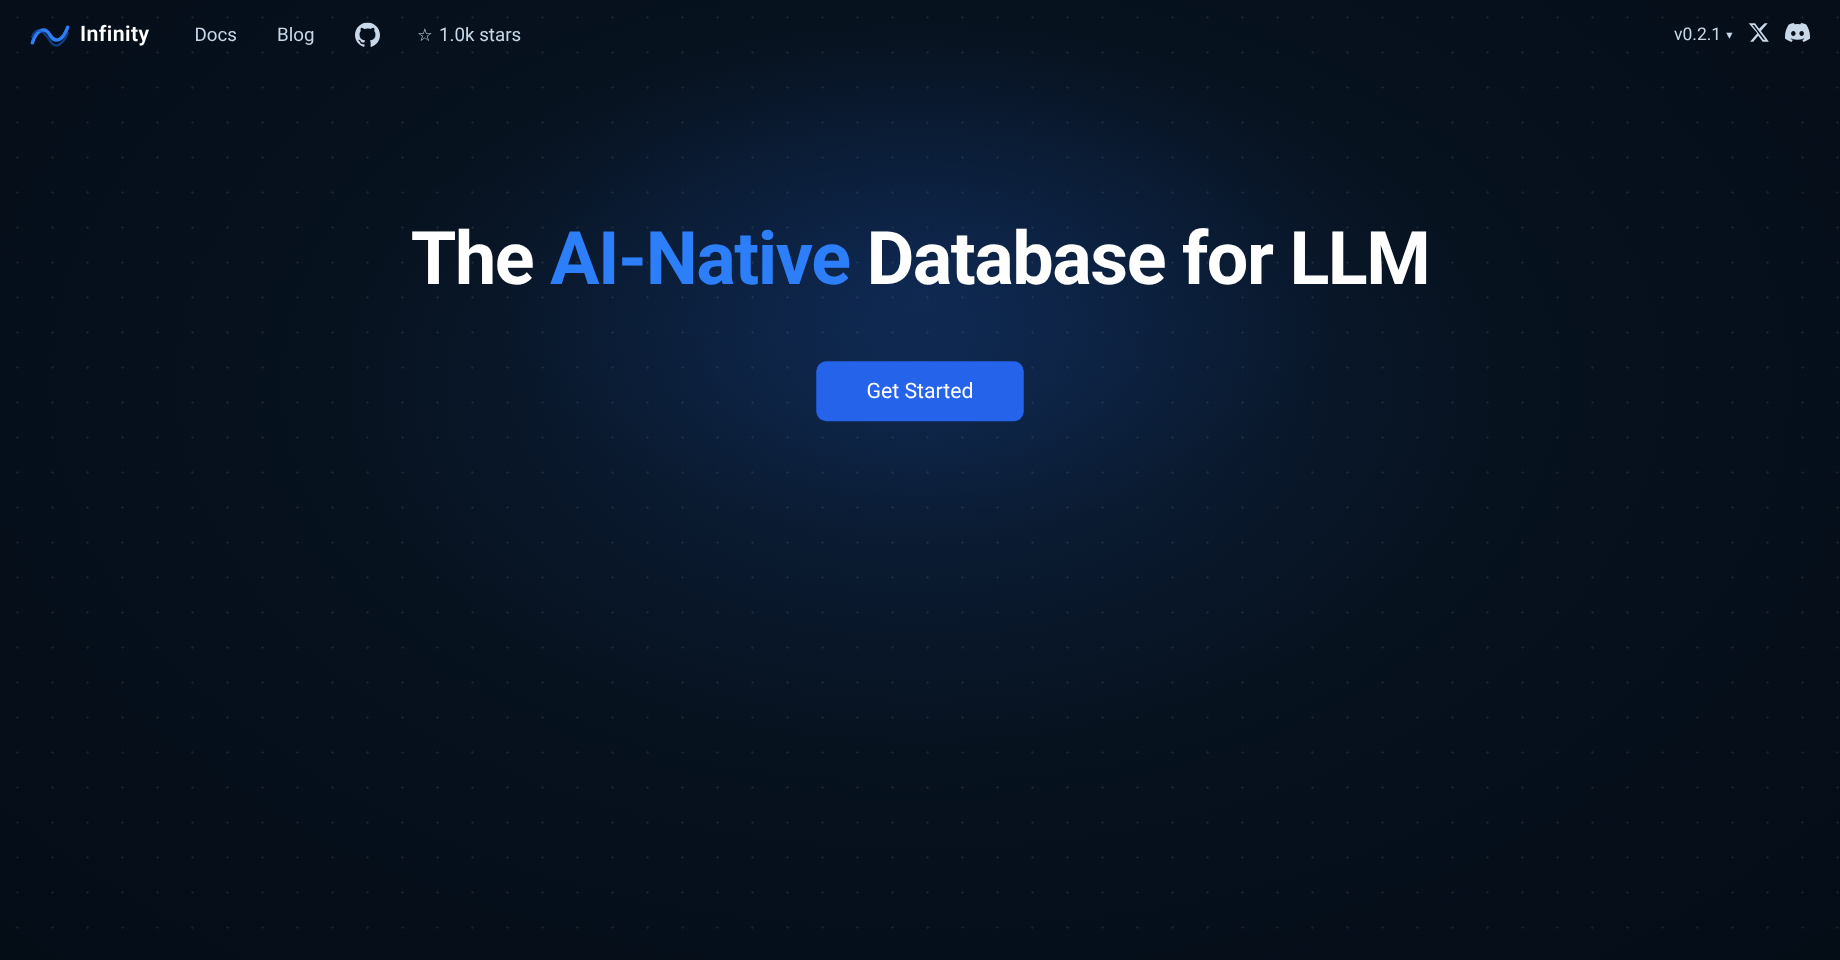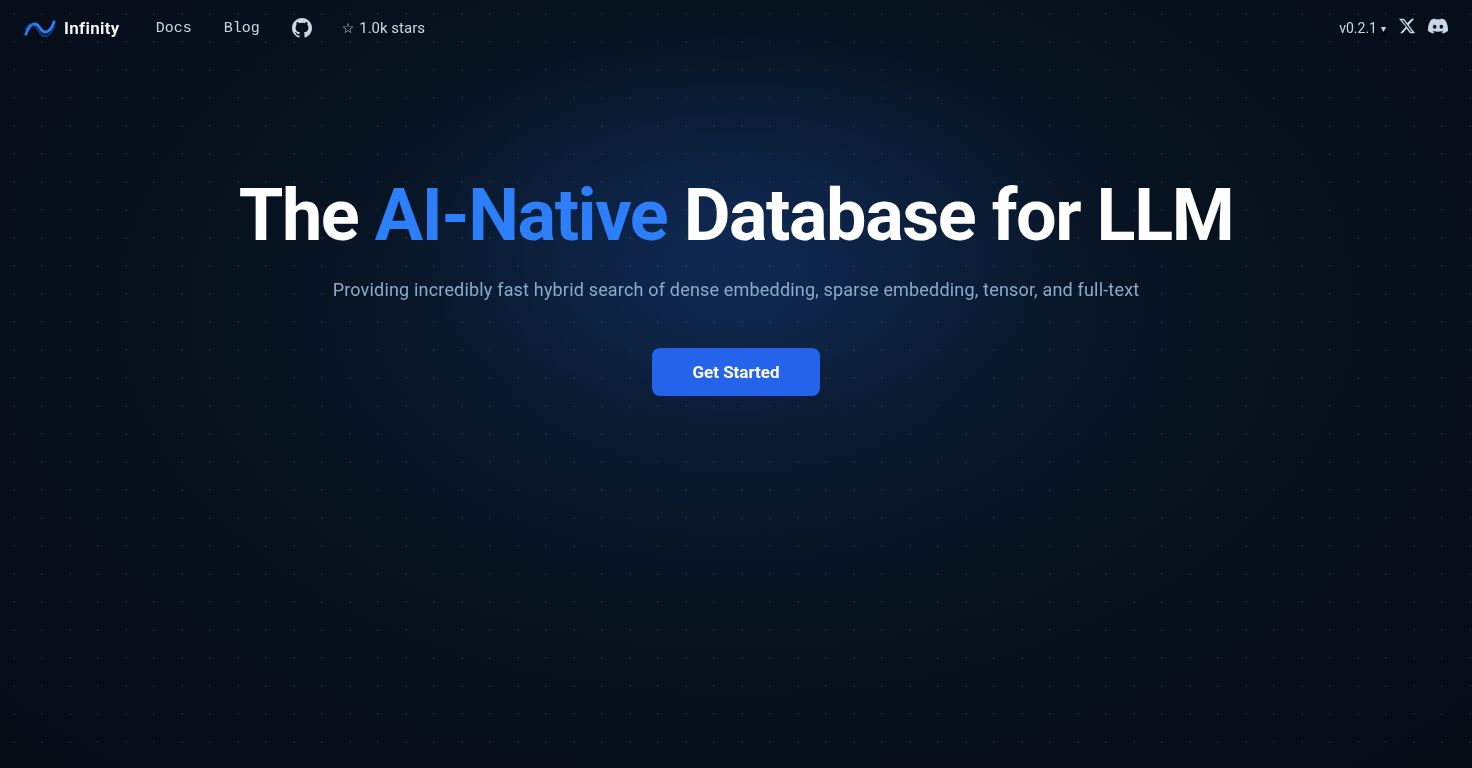--- a/index.html
+++ b/index.html
@@ -80,21 +80,20 @@
     }
 
     .nav-link {
       color: #c8d8e8;
       font-size: 15px;
       font-weight: 400;
       text-decoration: none;
       padding: 6px 12px;
       border-radius: 6px;
       transition: color 0.2s;
-      font-family: Liberation Mono, monospace;
     }
 
     .nav-github {
       display: flex;
       align-items: center;
       gap: 6px;
       color: #c8d8e8;
       font-size: 15px;
       text-decoration: none;
       padding: 6px 12px;
@@ -108,21 +107,20 @@
       font-size: 15px;
       text-decoration: none;
       padding: 6px 10px;
     }
 
     .nav-right {
       margin-left: auto;
       display: flex;
       align-items: center;
       gap: 12px;
-      text-decoration: underline;
     }
 
     .version-badge {
       display: flex;
       align-items: center;
       gap: 4px;
       color: #c8d8e8;
       font-size: 14px;
     }
 
@@ -137,21 +135,21 @@
       z-index: 5;
       display: flex;
       flex-direction: column;
       align-items: center;
       justify-content: center;
       text-align: center;
       padding-top: 120px;
     }
 
     .hero-title {
-      font-size: 72px;
+      font-size: 59px;
       font-weight: 700;
       line-height: 1.1;
       color: #ffffff;
       max-width: 1000px;
       letter-spacing: -0.02em;
     }
 
     .hero-title .highlight {
       color: #2d7ff9;
     }
@@ -162,21 +160,21 @@
       color: #8aabcc;
       font-weight: 400;
       letter-spacing: 0.01em;
     }
 
     .cta-button {
       margin-top: 48px;
       background-color: #2563eb;
       color: #ffffff;
       font-size: 17px;
-      font-weight: 700;
+      font-weight: 400;
       padding: 14px 40px;
       border-radius: 8px;
       border: none;
       cursor: pointer;
       text-decoration: none;
       display: inline-block;
       transition: background-color 0.2s;
     }
 
     
@@ -255,16 +253,15 @@
       </svg>
     </a>
   </div>
 </nav>
 
 <section class="hero">
   <h1 class="hero-title">
     <span>The </span><span class="highlight">AI-Native</span><span> Database for LLM</span><br>
   </h1>
 
-  <p class="hero-subtitle">Providing incredibly fast hybrid search of dense embedding, sparse embedding, tensor, and full-text</p>
 
   <a class="cta-button" href="#">Get Started</a>
 </section>
 
 </body></html>

